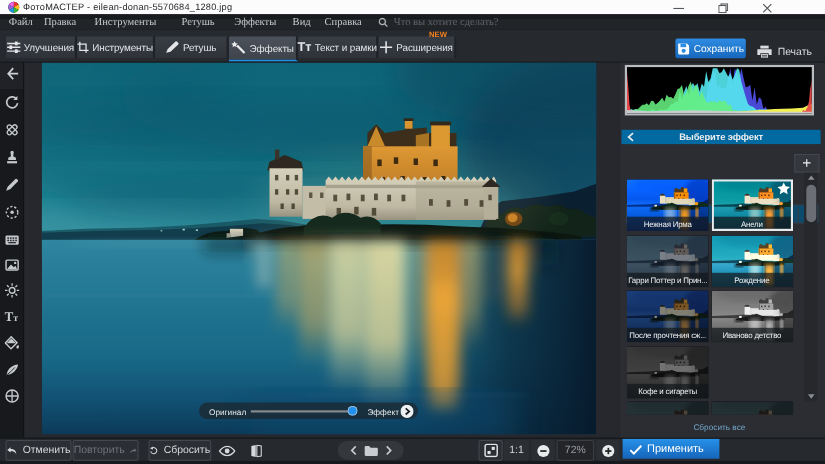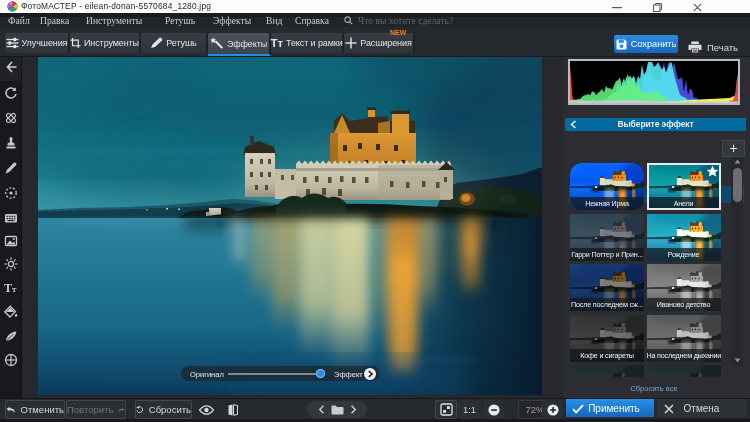--- a/index.html
+++ b/index.html
@@ -572,21 +572,21 @@
       <path d="M6.5 1 L2.5 4.5 L6.5 8" fill="none" stroke="#e8eaec" stroke-width="1.6"></path>
     </svg>
   <div id="dropdown"><span style="margin-left:11px">Кинофильмы</span>
     <svg style="position:absolute;right:4px;top:3px" width="9" height="11" viewBox="0 0 9 11">
         <path d="M4.5 0.5 L7.8 4 L1.2 4 Z" fill="#c2c5c9"></path>
         <path d="M4.5 10.5 L7.8 7 L1.2 7 Z" fill="#c2c5c9"></path>
       </svg>
     <div style="position:absolute;right:17px;top:2px;width:1px;height:13px;background:#3a3d43"></div></div>
   <div id="plusbtn">+</div>
   <div class="abs" style="left:0;top:100px;width:168px;height:220px;overflow:hidden;position:absolute;">
-      <div class="thumb t-irma" style="left:7px;top:6px;border-radius:12px;">
+      <div class="thumb t-irma" style="left:7px;top:6px;">
         <svg class="scene" viewBox="0 0 74 47" preserveAspectRatio="none">
           <use href="#bgBlue"></use>
           <use href="#fgCastle"></use>
         </svg>
         <div class="cap">Нежная Ирма</div>
       </div>
       <div class="thumb t-aneli sel2" style="left:83.5px;top:6px;">
         <svg class="scene" viewBox="0 0 74 47" preserveAspectRatio="none">
           <use href="#bgTeal"></use>
           <use href="#fgCastle"></use>
@@ -609,42 +609,35 @@
           <use href="#bgTeal"></use>
           <use href="#fgCastle"></use>
         </svg>
         <div class="cap">Рождение</div>
       </div>
       <div class="thumb t-posle" style="left:7px;top:107px;">
         <svg class="scene" viewBox="0 0 74 47" preserveAspectRatio="none">
           <use href="#bgBlue"></use>
           <use href="#fgCastle"></use>
         </svg>
-        <div class="cap">После последнем сж...</div>
+        <div class="cap">После прочтения сж...</div>
       </div>
       <div class="thumb t-ivan" style="left:83.5px;top:107px;">
         <svg class="scene" viewBox="0 0 74 47" preserveAspectRatio="none">
           <use href="#bgTeal"></use>
           <use href="#fgCastle"></use>
         </svg>
         <div class="cap">Иваново детство</div>
       </div>
       <div class="thumb t-kofe" style="left:7px;top:157.5px;">
         <svg class="scene" viewBox="0 0 74 47" preserveAspectRatio="none">
           <use href="#bgTeal"></use>
           <use href="#fgCastle"></use>
         </svg>
         <div class="cap">Кофе и сигареты</div>
-      </div>
-      <div class="thumb t-nap" style="left:83.5px;top:157.5px;">
-        <svg class="scene" viewBox="0 0 74 47" preserveAspectRatio="none">
-          <use href="#bgTeal"></use>
-          <use href="#fgCastle"></use>
-        </svg>
-        <div class="cap">На последнем дыхании</div>
       </div>
       <div class="thumb t-dark" style="left:7px;top:208px;">
         <svg class="scene" viewBox="0 0 74 47" preserveAspectRatio="none">
           <use href="#bgTeal"></use>
           <use href="#fgCastle"></use>
         </svg>
       </div>
       <div class="thumb t-dark" style="left:83.5px;top:208px;">
         <svg class="scene" viewBox="0 0 74 47" preserveAspectRatio="none">
           <use href="#bgTeal"></use>
@@ -714,36 +707,30 @@
         <rect x="3.2" y="7" width="2.8" height="2.8" fill="#e2e4e7"></rect>
       </svg>
     </div>
   <div class="bb" style="left:458px;width:23px;border:none;font-weight:normal;">1:1</div>
   <div class="bb" style="left:483px;width:21px;border:none;">
     <svg width="12" height="12" viewBox="0 0 13 13">
         <circle cx="6.5" cy="6.5" r="6" fill="#e8eaec"></circle>
         <rect x="3.4" y="5.7" width="6.2" height="1.7" fill="#222527"></rect>
       </svg>
     </div>
-  <div class="bb" style="left:506px;width:34px;color:#9a9ea3;background:#232529;border-color:#3a3d42;margin-left:12px;">72%</div>
+  <div class="bb" style="left:506px;width:34px;color:#9a9ea3;background:#232529;border-color:#3a3d42;">72%</div>
   <div class="bb" style="left:542px;width:21px;border:none;">
     <svg width="12" height="12" viewBox="0 0 13 13">
         <circle cx="6.5" cy="6.5" r="6" fill="#e8eaec"></circle>
         <rect x="3.4" y="5.7" width="6.2" height="1.7" fill="#222527"></rect>
         <rect x="5.7" y="3.4" width="1.7" height="6.2" fill="#222527"></rect>
       </svg>
     </div>
 </div>
 <div class="abs" id="bbright" style="left:0;top:0;width:750px;height:422px;pointer-events:none">
   <div id="applybtn">
     <svg width="12" height="10" viewBox="0 0 12 10">
         <path d="M1 5.2 L4.2 8.4 L11 1.2" stroke="#fff" stroke-width="1.8" fill="none"></path>
       </svg>
     <span>Применить</span>
     </div>
-  <div id="cancelbtn">
-    <svg width="10" height="10" viewBox="0 0 10 10">
-        <path d="M1 1 L9 9 M9 1 L1 9" stroke="#d6d8db" stroke-width="1.5"></path>
-      </svg>
-    <span>Отмена</span>
-    </div>
 </div>
 <div class="abs" id="winedge"></div>
 
 </body></html>

